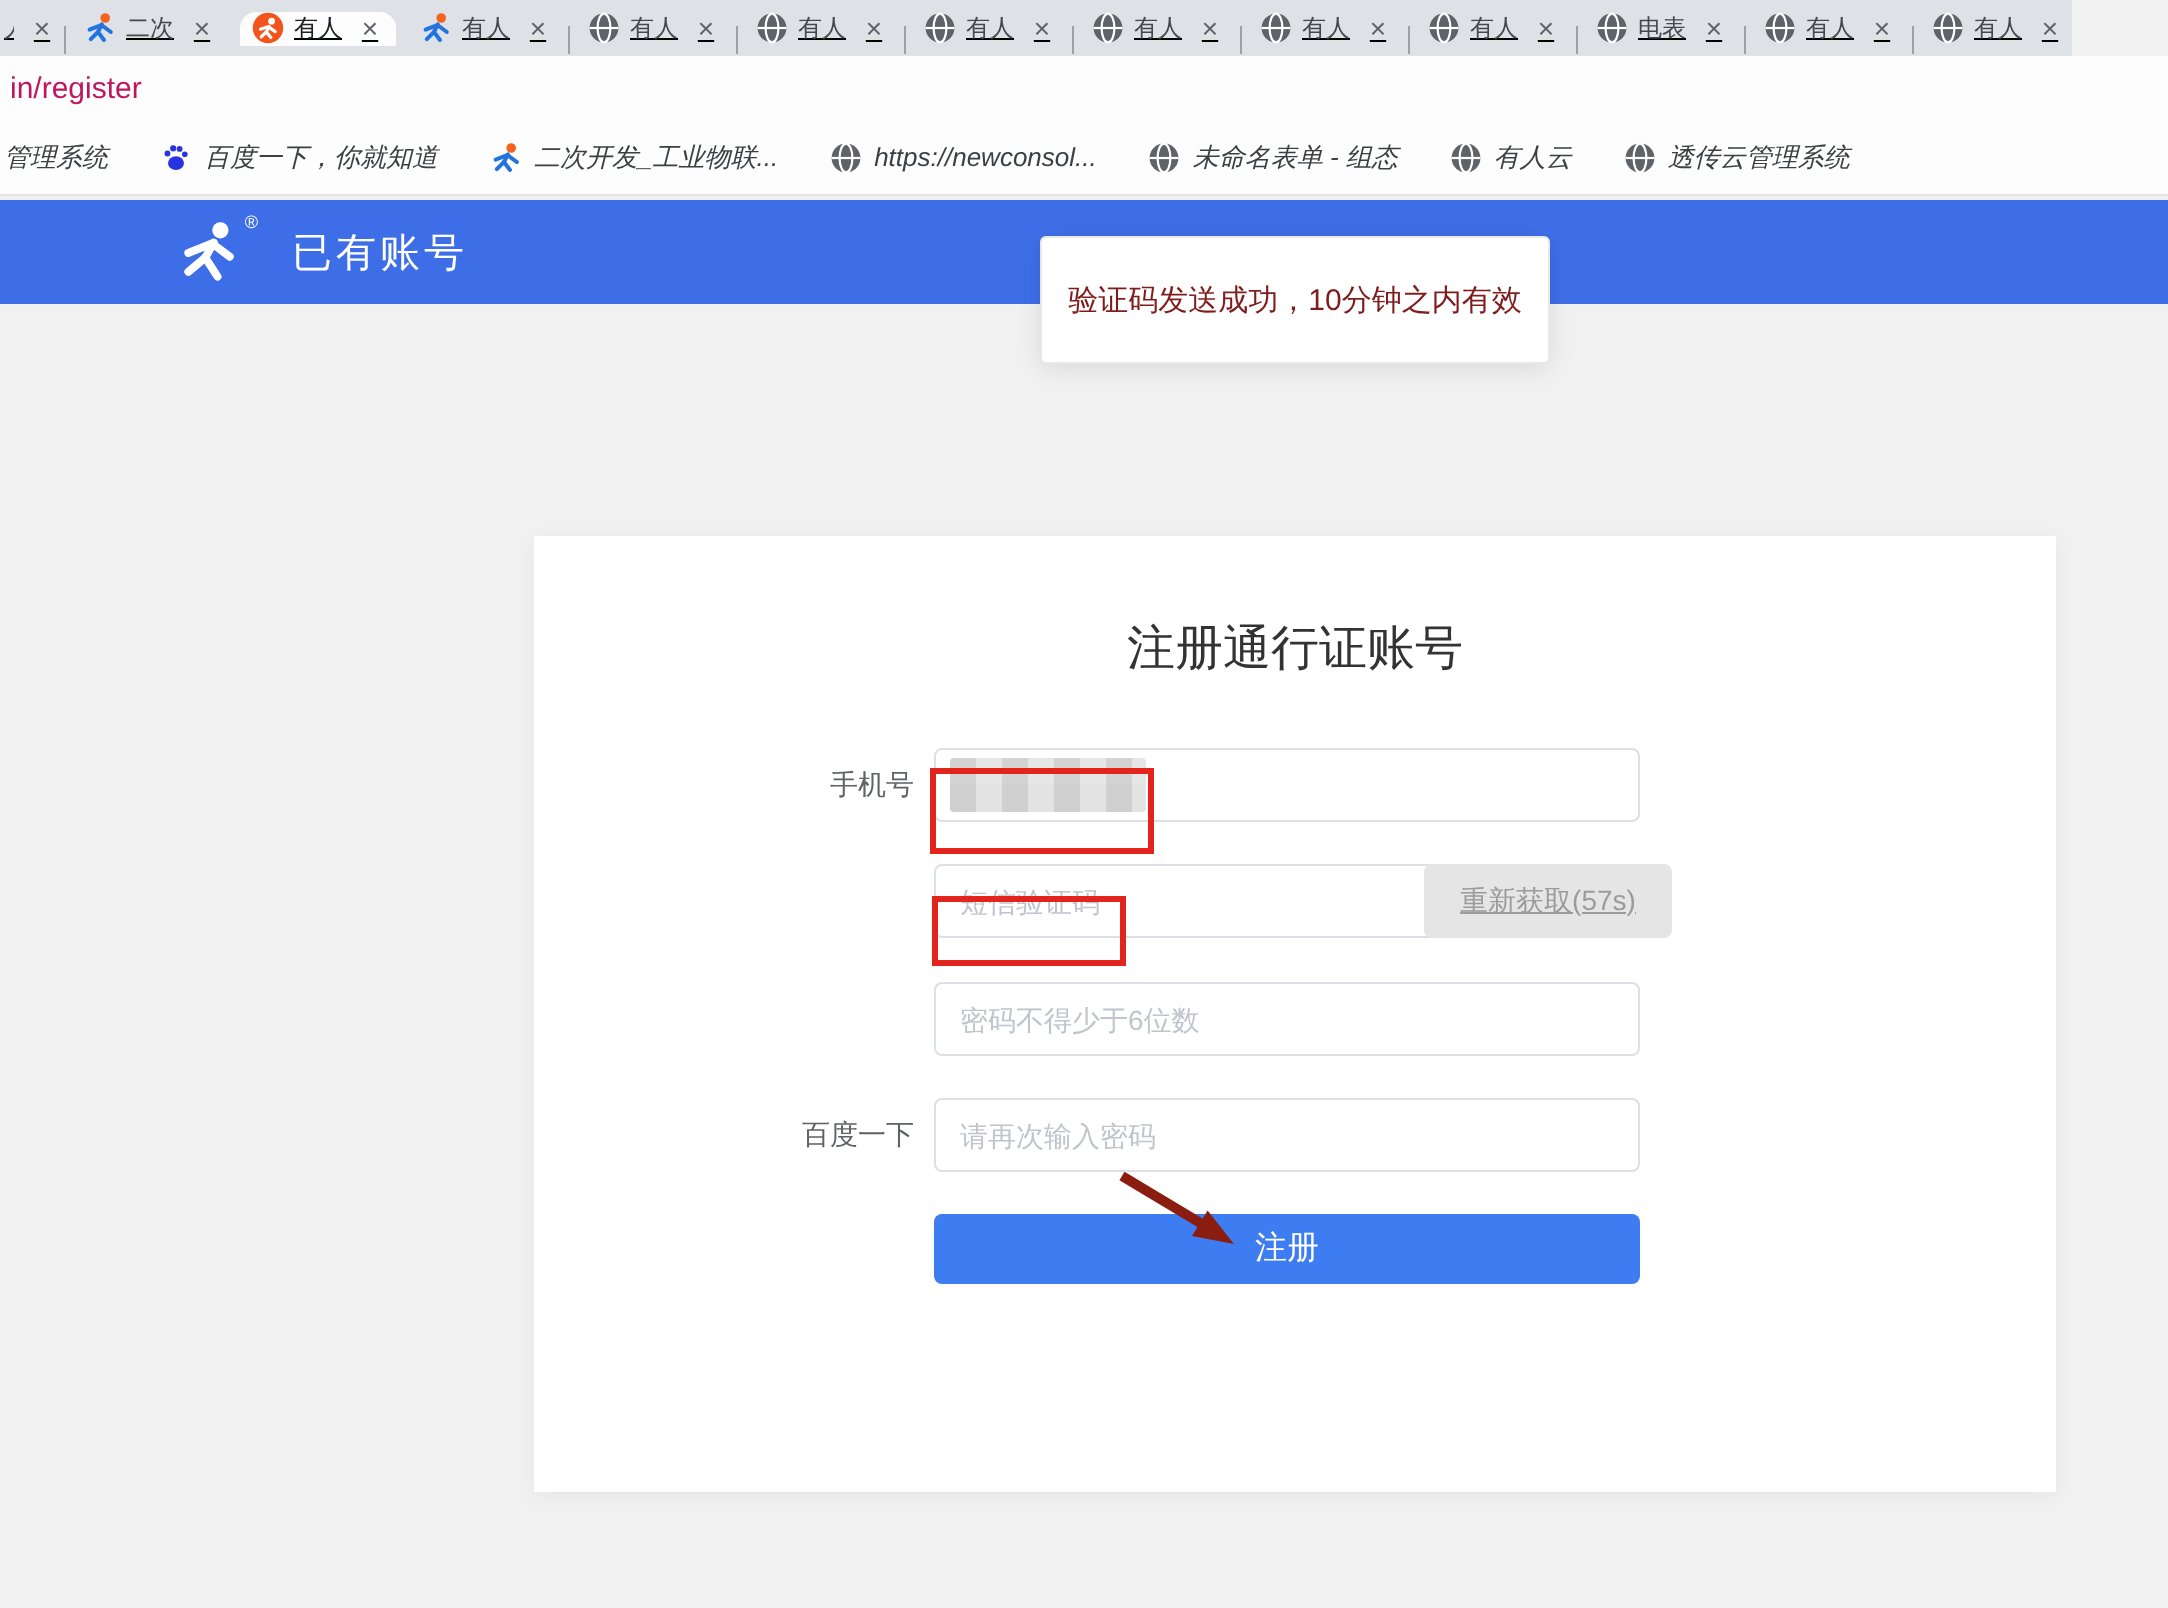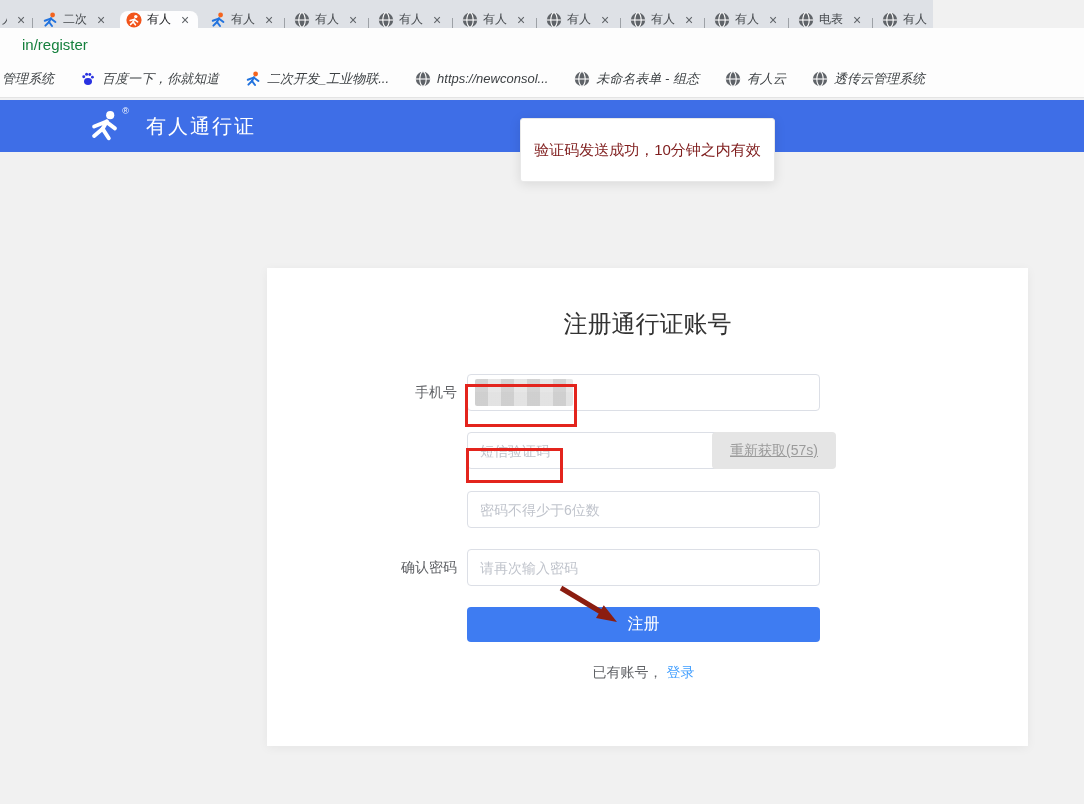--- a/index.html
+++ b/index.html
@@ -1,22 +1,22 @@
 <!DOCTYPE html>
 <html><head>
 <meta charset="utf-8">
 <style>
   * { margin:0; padding:0; box-sizing:border-box; }
   html,body { background:#fff; }
   body { font-family:"Liberation Sans","DejaVu Sans",sans-serif; }
   .page { position:relative; width:1084px; height:804px; overflow:hidden; background:#F1F1F1; }
 
   
-  .tabstrip { position:absolute; left:0; top:0; width:933px; height:28px;
-    background:#DEE1E6; display:flex; align-items:flex-end; overflow:hidden; }
+  .tabstrip { position:absolute; left:0; top:0; width:1036px; height:28px;
+    background:#DEE1E6; display:flex; align-items:center; overflow:hidden;text-decoration:underline; }
   .tab { position:relative; display:flex; align-items:center; gap:5px;
     width:78px; min-width:78px; margin-right:6px; padding:0 6px;
     font-size:12px; color:#45494D; cursor:default; }
   .tab:not(:first-child)::before { content:""; position:absolute; left:-4px; top:7px;
     width:1px; height:14px; background:#9DA1A6; }
   .tab.active::before, .tab.active + .tab::before { display:none; }
   .tab.active { background:#FDFDFE; border-radius:8px 8px 0 0; color:#202124; }
   .tab.t-partial { width:30px; min-width:30px; padding:0 2px; }
   .fav { width:16px; height:16px; flex:0 0 16px; display:none; }
   .fav svg { width:16px; height:16px; display:block; }
@@ -25,21 +25,21 @@
   .t-globe .fav-globe { display:inline-flex; }
   .tab-label { flex:1; white-space:nowrap; overflow:hidden; }
   .tab-close { flex:0 0 14px; width:14px; text-align:center; color:#5F6368;
     font-size:14px; line-height:14px; }
   .tab-close::before { content:"×"; }
   .t-partial .tab-close { margin-left:2px; }
 
   
   .addressbar { position:absolute; left:0; top:28px; width:1084px; height:32px;
     background:#FDFDFD; display:flex; align-items:center; }
-  .url { font-size:15px; color:#15803d; padding-left:22px; }
+  .url { font-size:15px; color:#be185d; padding-left:5px; }
 
   
   .bookmarks { position:absolute; left:0; top:60px; width:1084px; height:38px;
     background:#FDFDFD; border-bottom:1px solid #E4E4E4;
     display:flex; align-items:center; gap:26px; padding:0 2px;
     font-size:13px; color:#3C4043; overflow:hidden; white-space:nowrap;font-style:italic; }
   .bm { display:flex; align-items:center; gap:6px; }
   .bmi { width:16px; height:16px; flex:0 0 16px; display:none; }
   .bmi svg { width:16px; height:16px; display:block; }
   .b-baidu .bmi-baidu { display:inline-flex; }
@@ -402,49 +402,45 @@
           <circle cx="23.5" cy="6.5" r="4.3" fill="#fff"></circle>
           <g stroke="#fff" stroke-width="4.2" stroke-linecap="round" fill="none">
             <path d="M20 13 L15.5 21"></path>
             <path d="M6.5 18.5 L19 13.5"></path>
             <path d="M20.5 14.5 L28.5 20.5"></path>
             <path d="M15.5 21 L6.5 28.5"></path>
             <path d="M15.5 21 L22 31"></path>
           </g>
         </svg>
     </span>
-    <span class="brand">有人通行证</span>
+    <span class="brand">已有账号</span>
   </div>
 
   <div class="toast">
     <span>验证码发送成功，10分钟之内有效</span>
   </div>
 
   <div class="content">
     <div class="card">
       <div class="title">注册通行证账号</div>
 
       <div class="flabel r1">手机号</div>
       <input class="finput r1" type="text" style="">
       <div class="mosaic"></div>
 
       <input class="finput code r2" type="text" placeholder="短信验证码" style="">
       <button class="resend" disabled="">重新获取(57s)</button>
 
       <input class="finput r3" type="text" placeholder="密码不得少于6位数" style="">
 
-      <div class="flabel r4">确认密码</div>
+      <div class="flabel r4">百度一下</div>
       <input class="finput r4" type="text" placeholder="请再次输入密码" style="">
 
       <button class="submit">注册</button>
 
-      <div class="cfooter">
-        <span>已有账号，</span>
-        <a href="#">登录</a>
-      </div>
     </div>
   </div>
 
   <div class="ann-box phone"></div>
   <div class="ann-box code"></div>
   <svg class="ann-arrow" viewBox="0 0 90 50">
     <path d="M16 8 L56 32" stroke="#8B1D10" stroke-width="5" fill="none"></path>
     <polygon points="72,42 51,38 58.8,25.2" fill="#8B1D10"></polygon>
   </svg>
 

